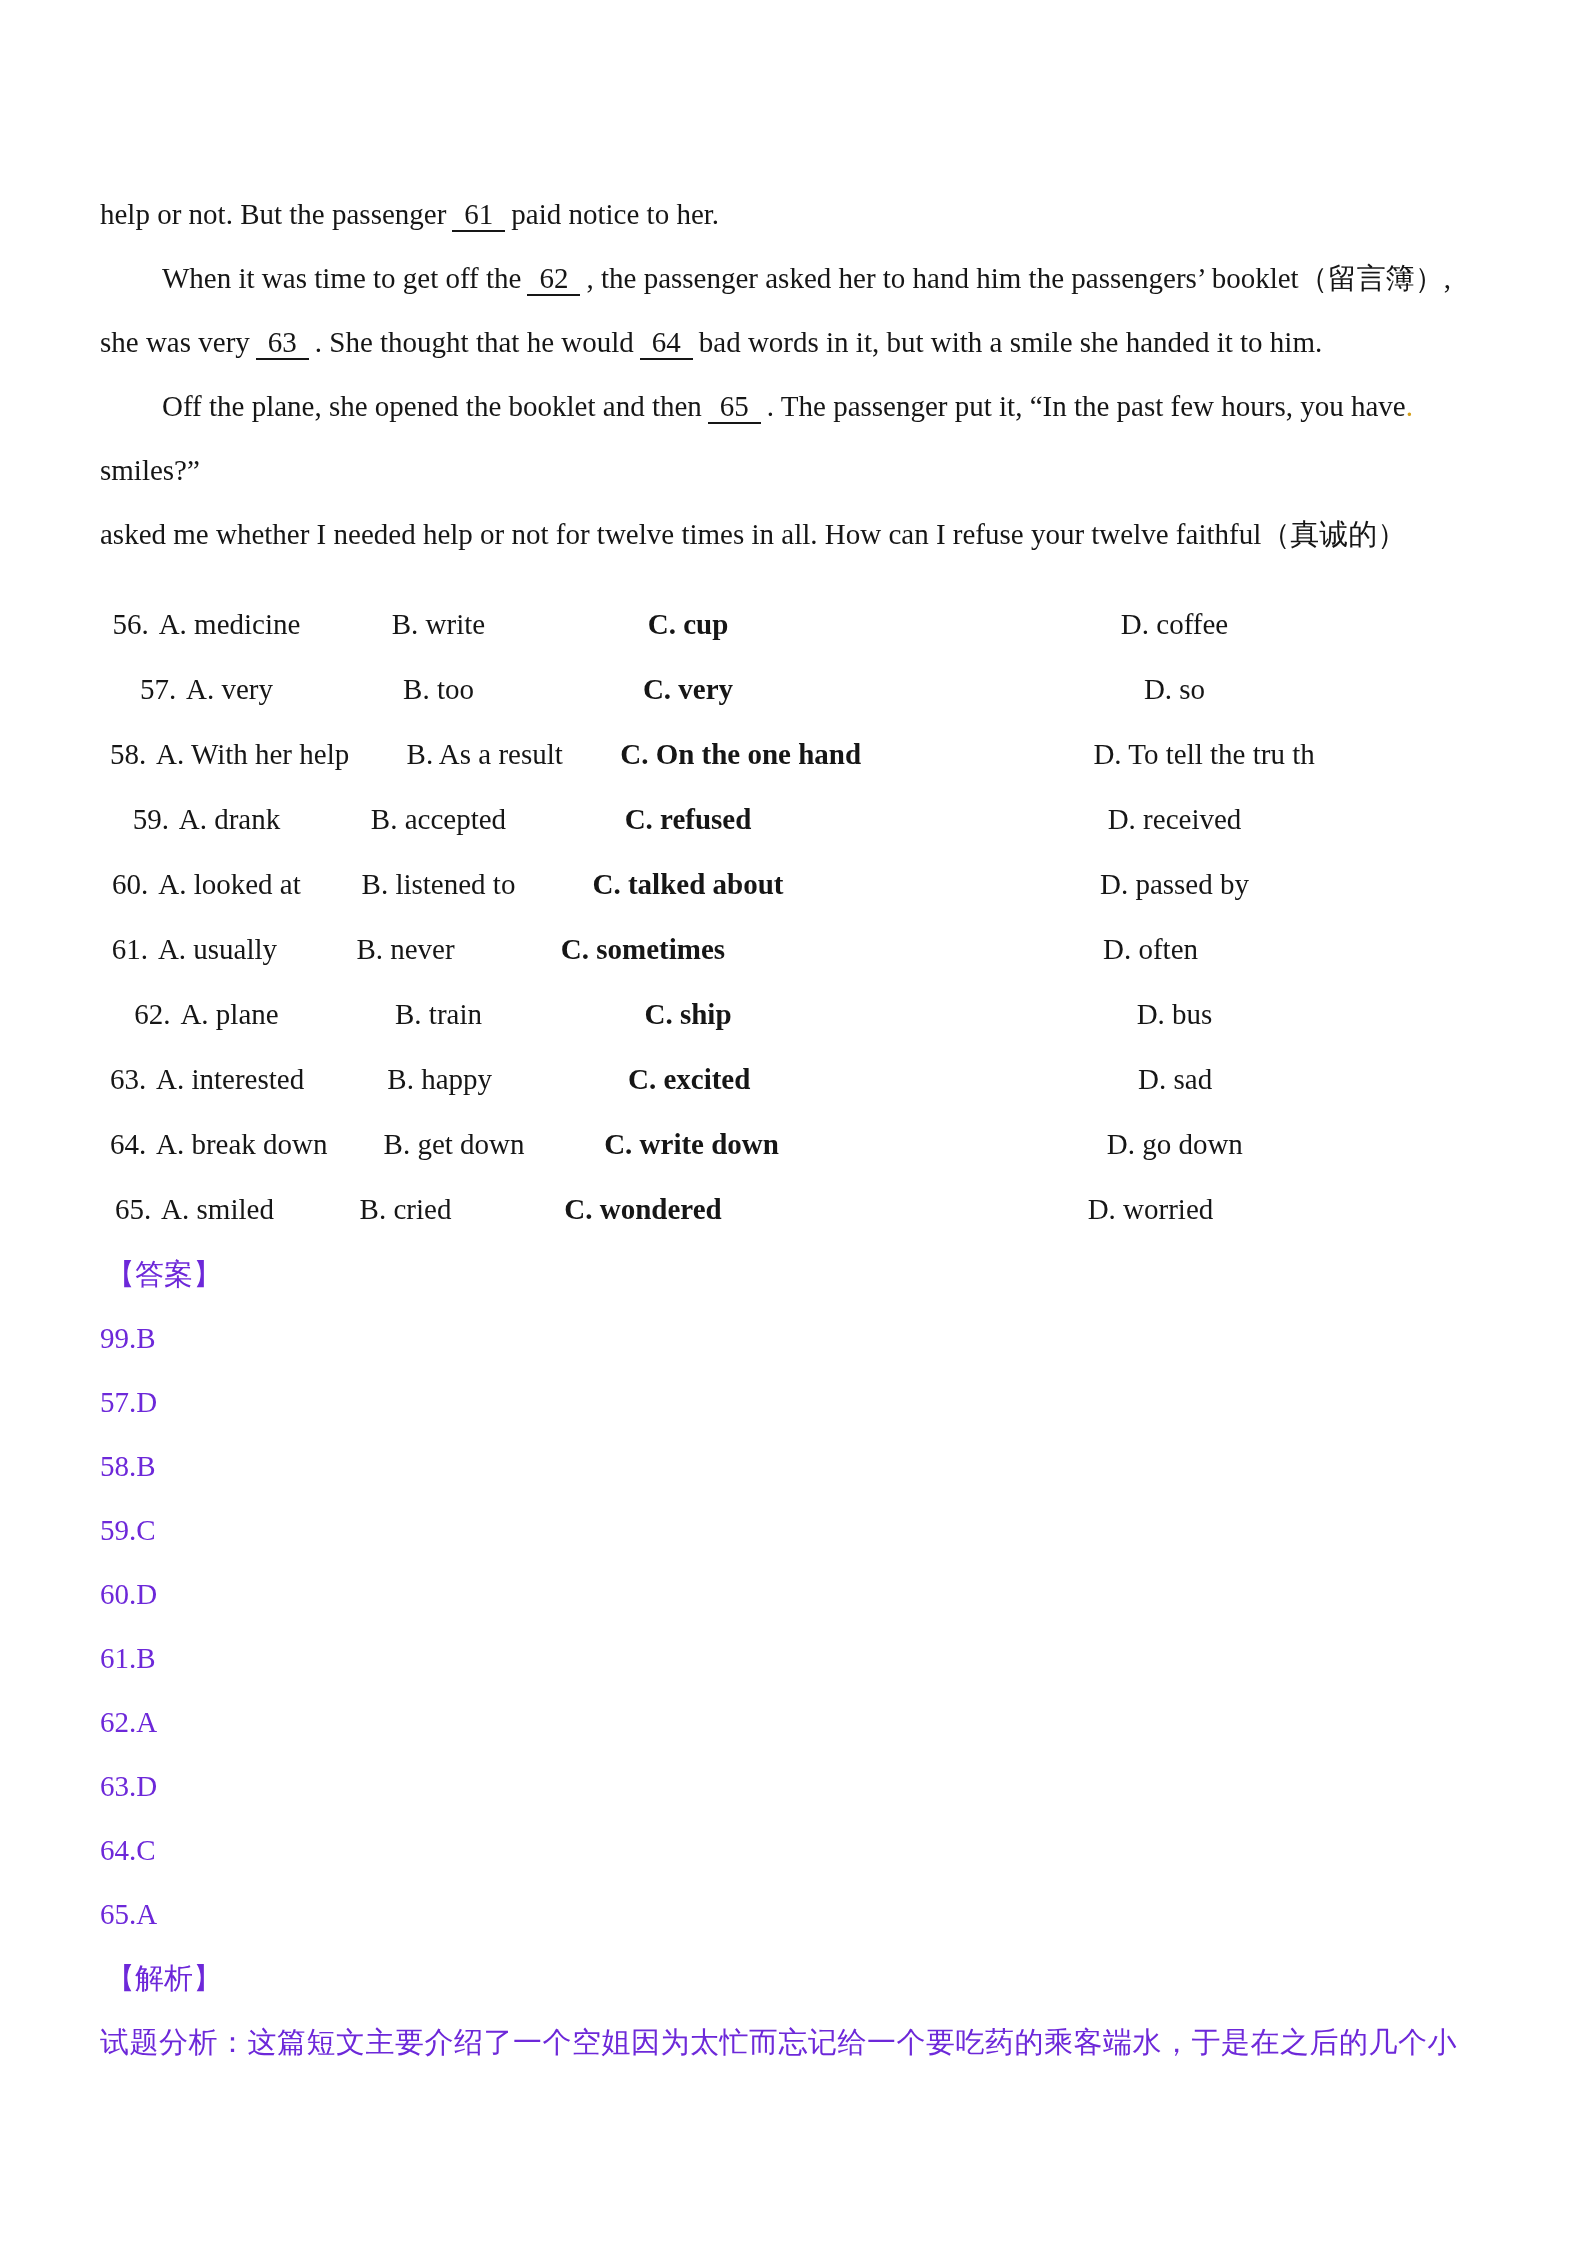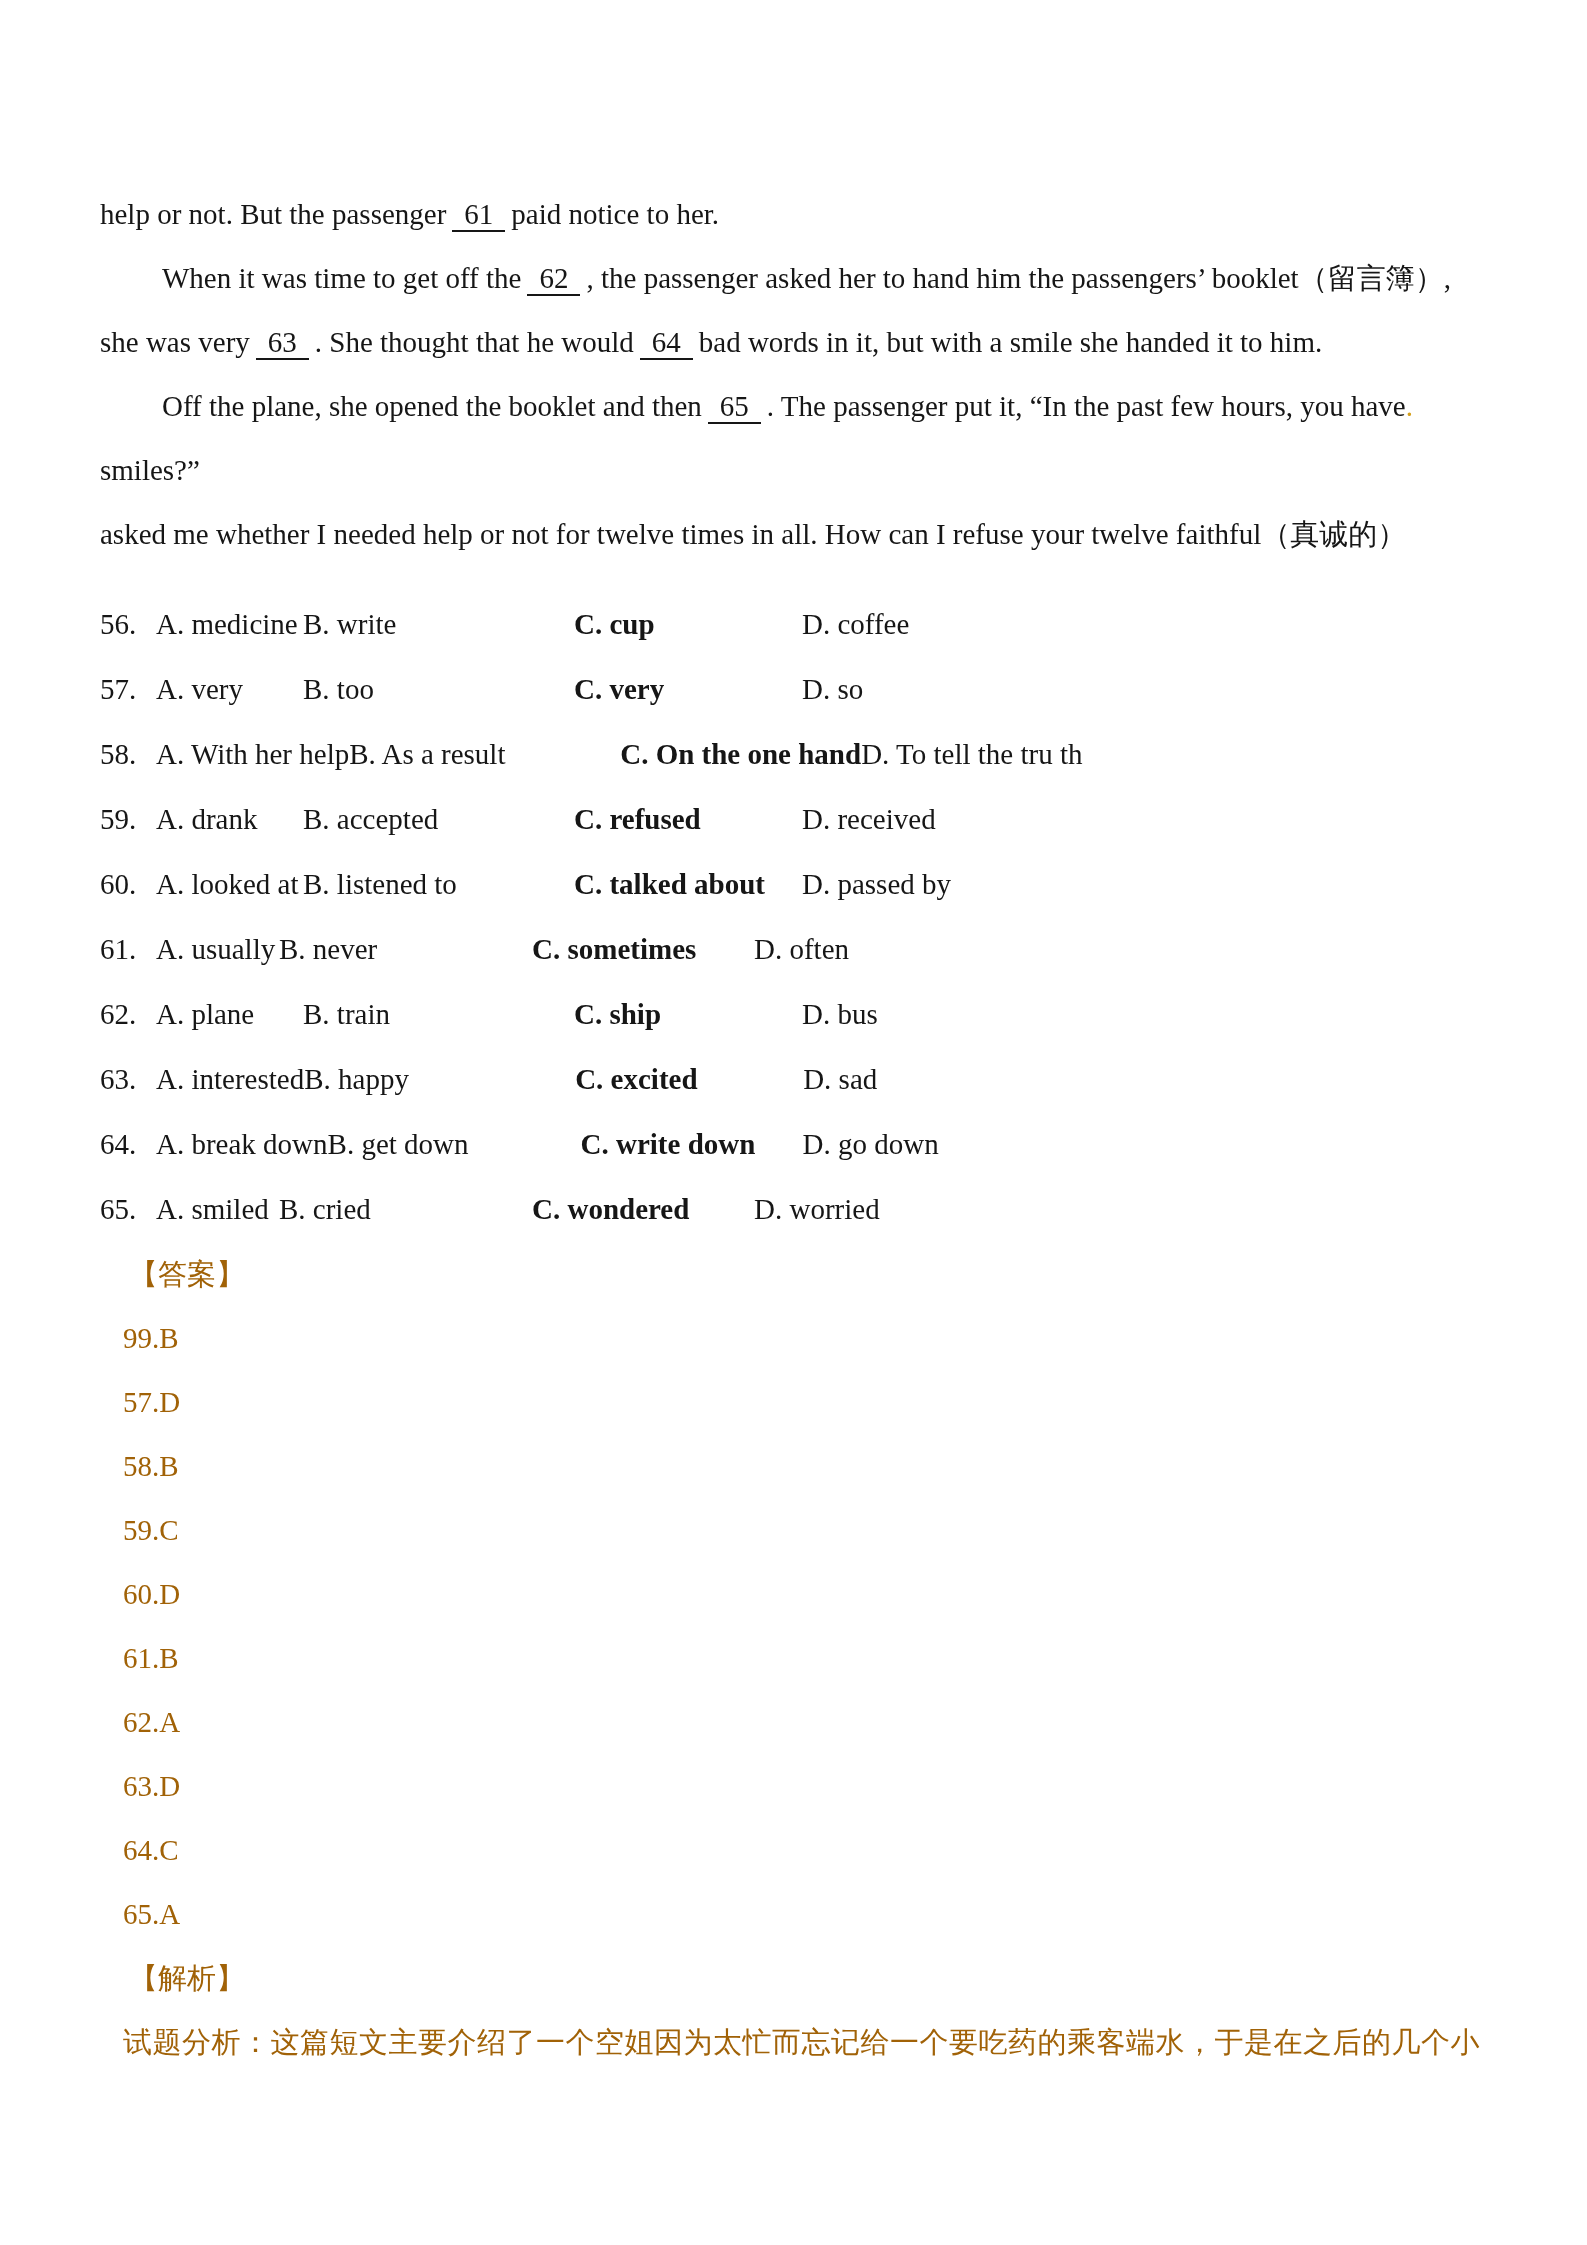--- a/index.html
+++ b/index.html
@@ -36,31 +36,32 @@
     line-height: 32px;
   }
   .orange { color: #d6a21e; }
   
   .questions { margin-top: 26px; }
   .q-row {
     display: flex;
     font-size: 29px;
     line-height: 65px;
     white-space: nowrap;
+    text-align: center;
   }
   .q-row .c1 { min-width: 203px; }
   .q-row .c2 { min-width: 271px; }
   .q-row .c3 { min-width: 228px; font-weight: bold; }
   .q-row .c4 { flex: 1; }
   .q-row.narrow .c1 { min-width: 179px; }
   .q-row.narrow .c2 { min-width: 253px; }
   .q-row.narrow .c3 { min-width: 222px; }
   .q-num { display: inline-block; min-width: 56px; }
   
-  .answers { color: #a16207; margin-left: 23px; }
+  .answers { color: #6d28d9; }
   .ans-line, .ans-header {
     font-size: 29px;
     line-height: 64px;
     white-space: nowrap;
   }
   .ans-header { padding-left: 6px; }
   .analysis-text { letter-spacing: 0.5px; }
 </style>
 </head>
 <body>

